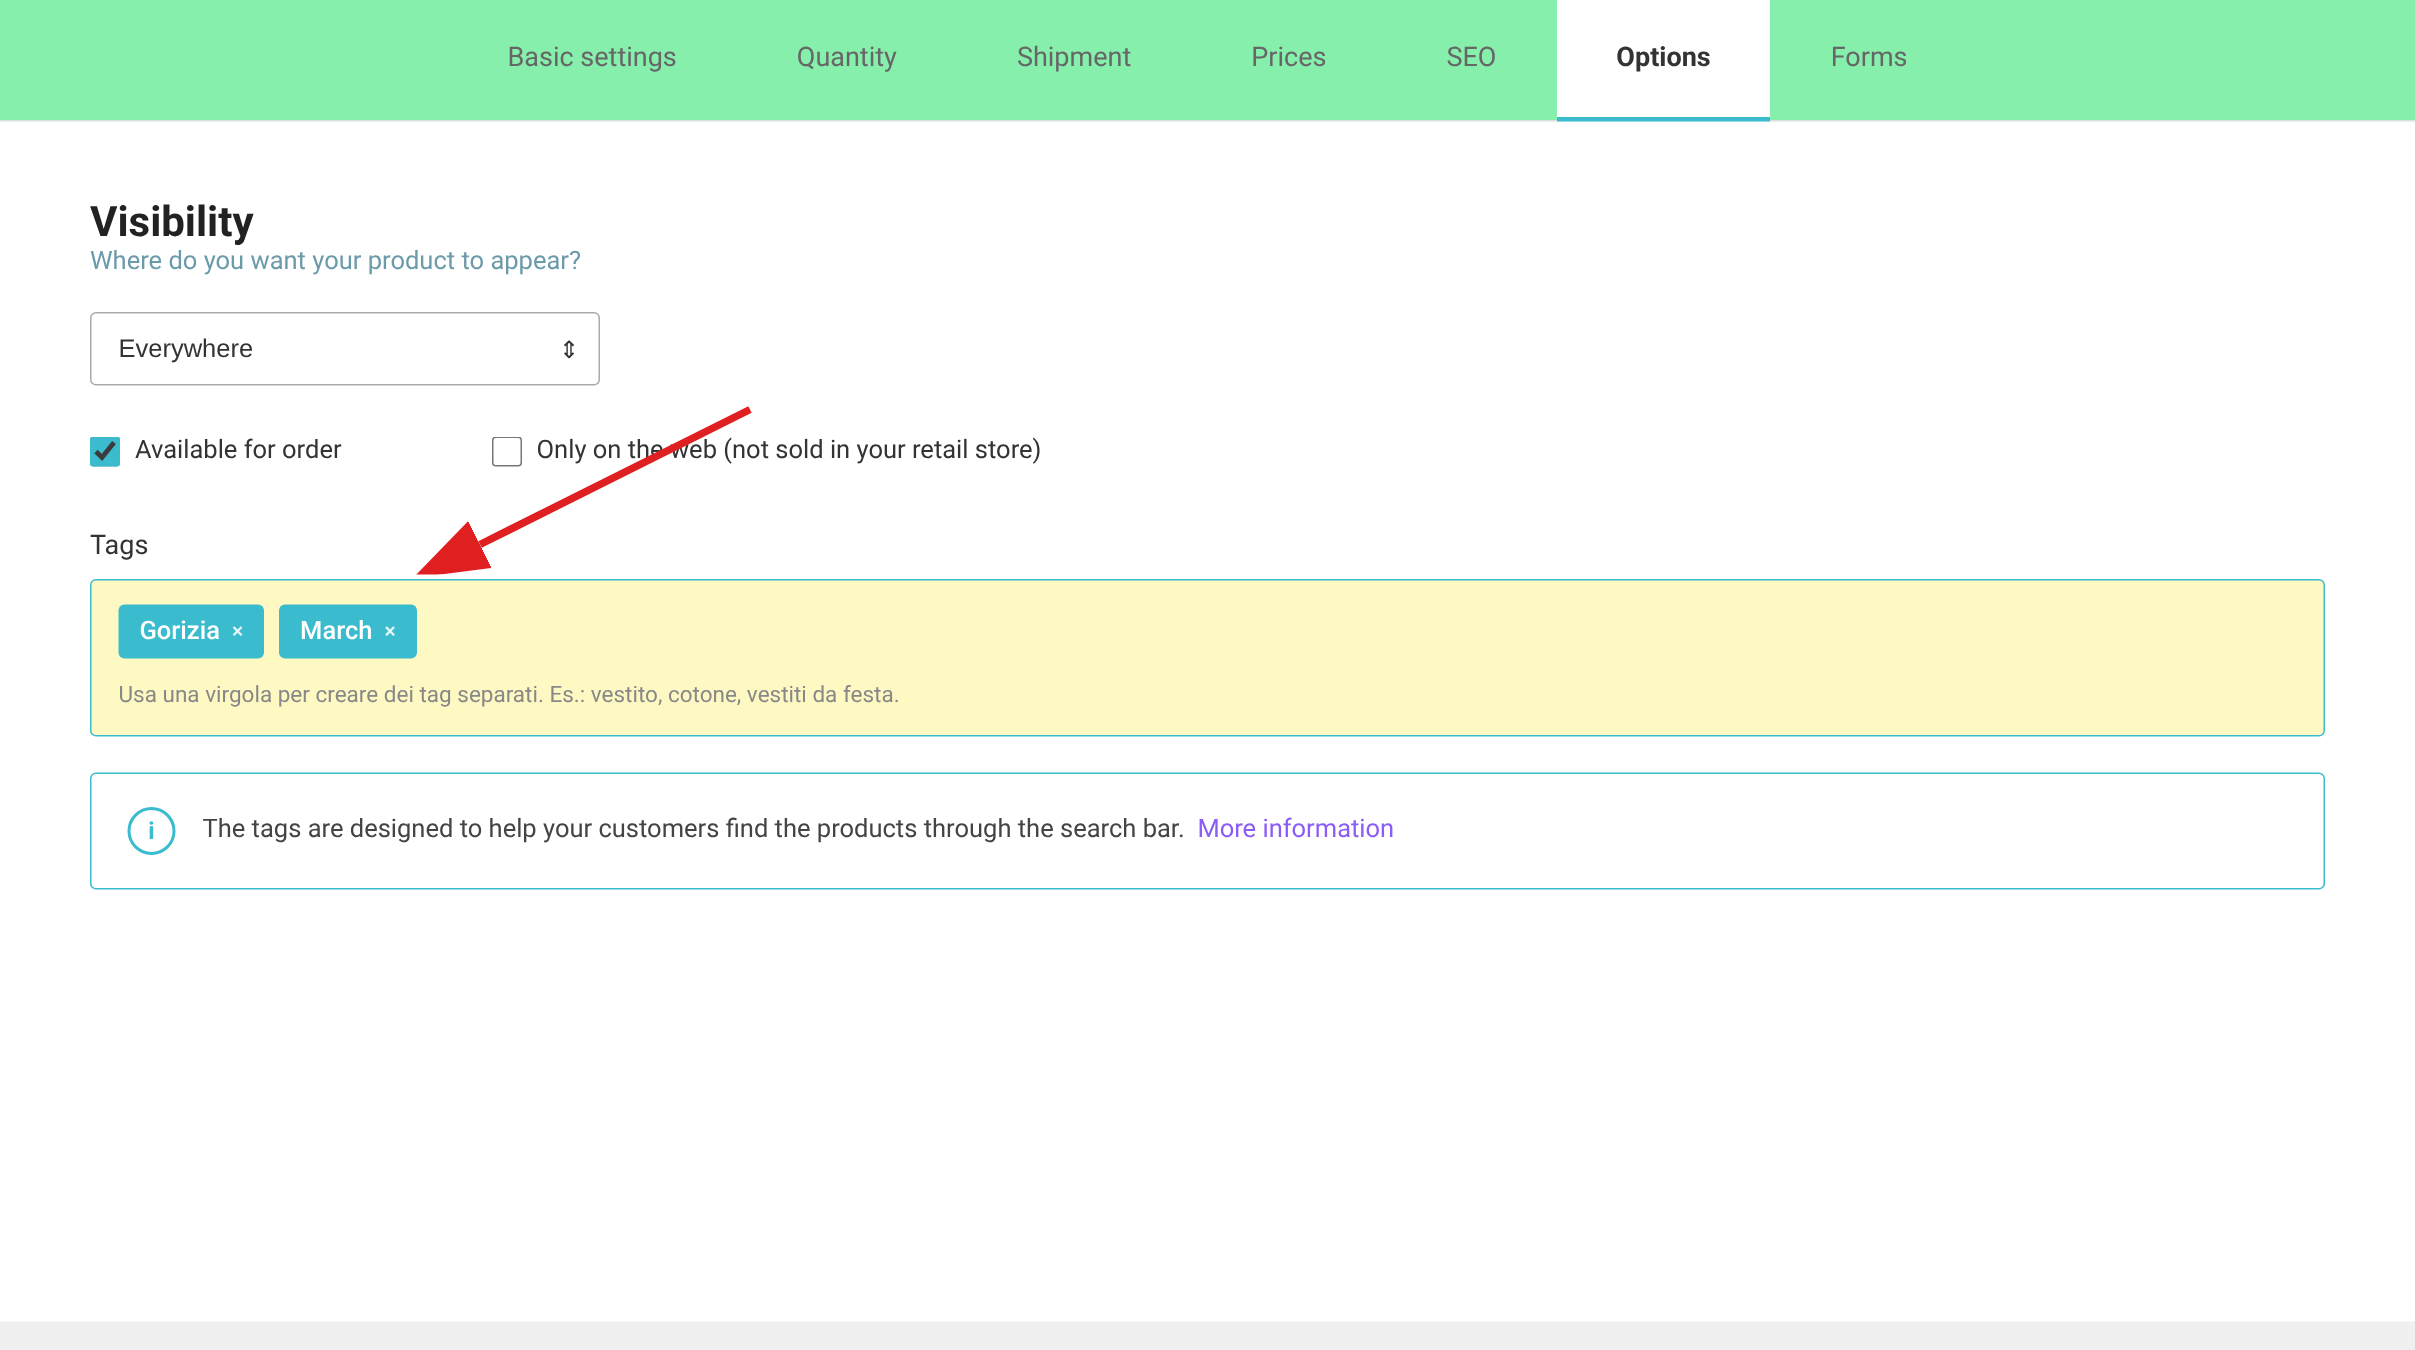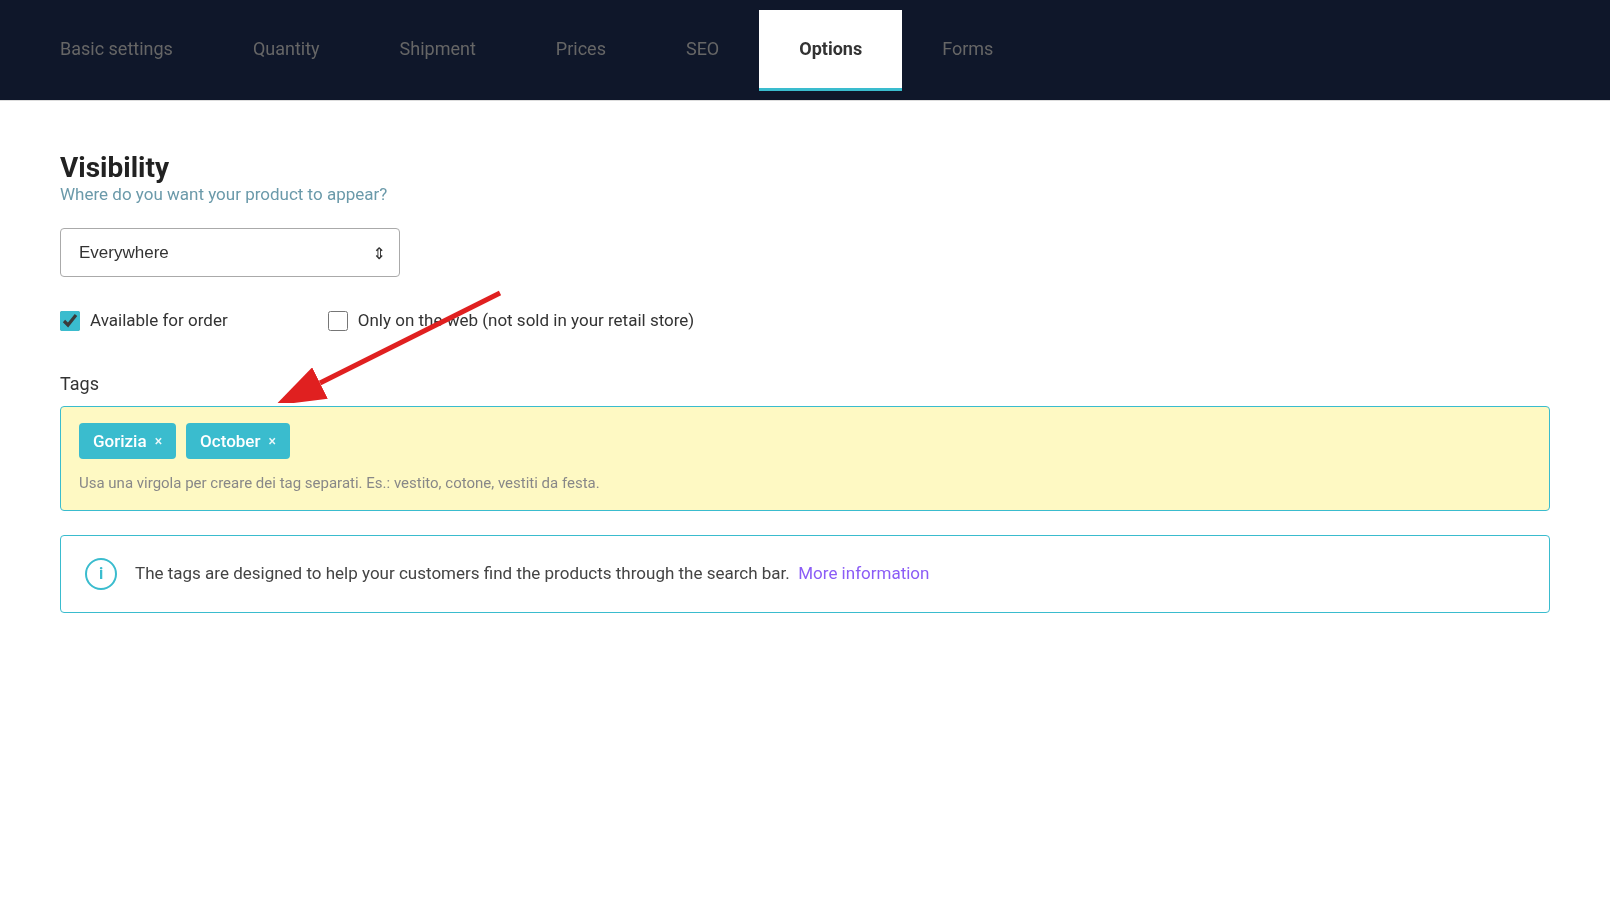--- a/index.html
+++ b/index.html
@@ -11,23 +11,24 @@
     body {
       font-family: -apple-system, BlinkMacSystemFont, 'Segoe UI', Roboto, sans-serif;
       background: #f0f0f0;
       width: 1610px;
       min-height: 900px;
     }
 
     
     .tab-nav {
       display: flex;
-      background: #0f172a;
+      background: #86efac;
       border-bottom: 1px solid #ddd;
-      padding: 10px 20px;
+      padding: 0 20px;
+      justify-content: center;
     }
 
     .tab-item {
       padding: 28px 40px;
       font-size: 18px;
       color: #666;
       cursor: pointer;
       border-bottom: 3px solid transparent;
       white-space: nowrap;
       font-weight: 400;
@@ -283,21 +284,21 @@
       <line x1="240" y1="10" x2="60" y2="100" stroke="#e02020" stroke-width="5" marker-end="url(#arrowhead)"></line>
     </svg>
 
     <div class="tags-container">
       <div class="tags-row">
         <span class="tag-chip">
           <span>Gorizia</span>
           <span class="tag-remove">×</span>
         </span>
         <span class="tag-chip">
-          <span>October</span>
+          <span>March</span>
           <span class="tag-remove">×</span>
         </span>
       </div>
       <p class="tags-hint">Usa una virgola per creare dei tag separati. Es.: vestito, cotone, vestiti da festa.</p>
     </div>
   </div>
 
   
   <div class="info-box">
     <div class="info-icon">i</div>

